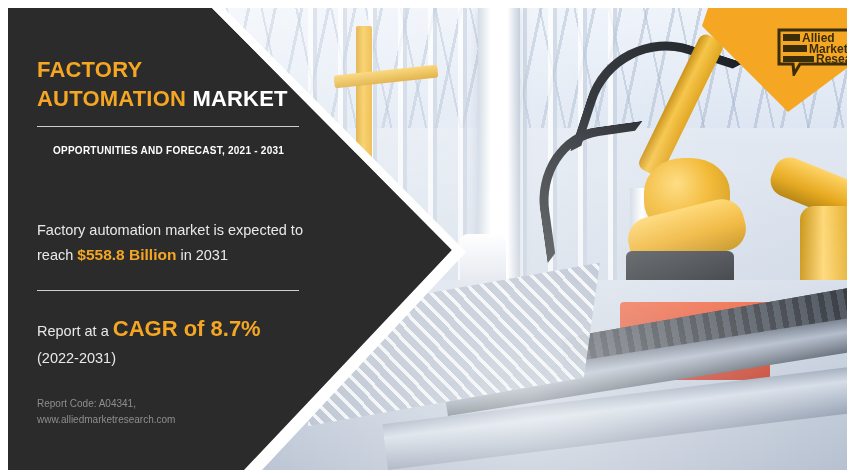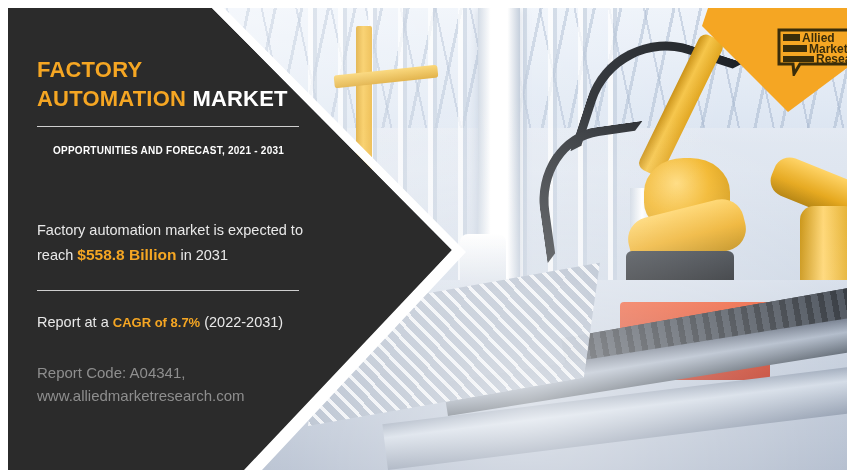--- a/index.html
+++ b/index.html
@@ -273,25 +273,25 @@
   #stat-cagr {
     margin: 0;
     font-size: 14.5px;
     line-height: 1.63;
     color: #e9e9e9;
     font-weight: 400;
   }
   #stat-cagr .hl {
     color: #f5a623;
     font-weight: 700;
-    font-size: 13px;
+    font-size: 22px;
   }
   #footnote {
     margin: 26px 0 0 0;
-    font-size: 15px;
+    font-size: 10px;
     line-height: 1.55;
     color: #8e8e8e;
   }
   #footnote a { color: #8e8e8e; text-decoration: none; margin-top: 19px; }
 
   
   #logo-badge {
     position: absolute;
     left: 702px;
     top: 8px;

